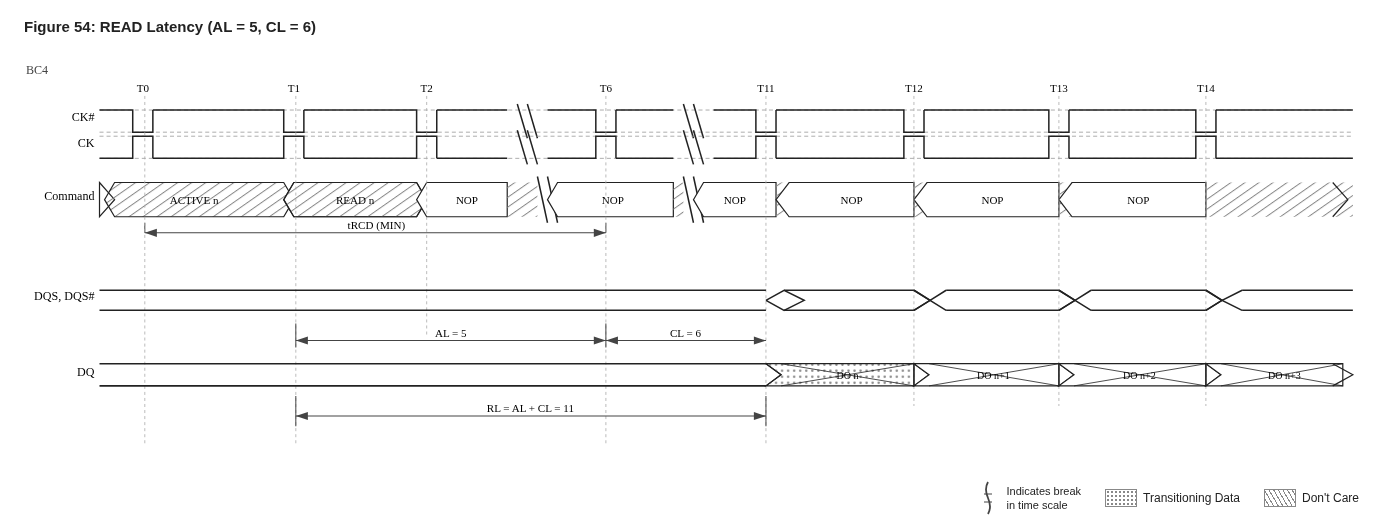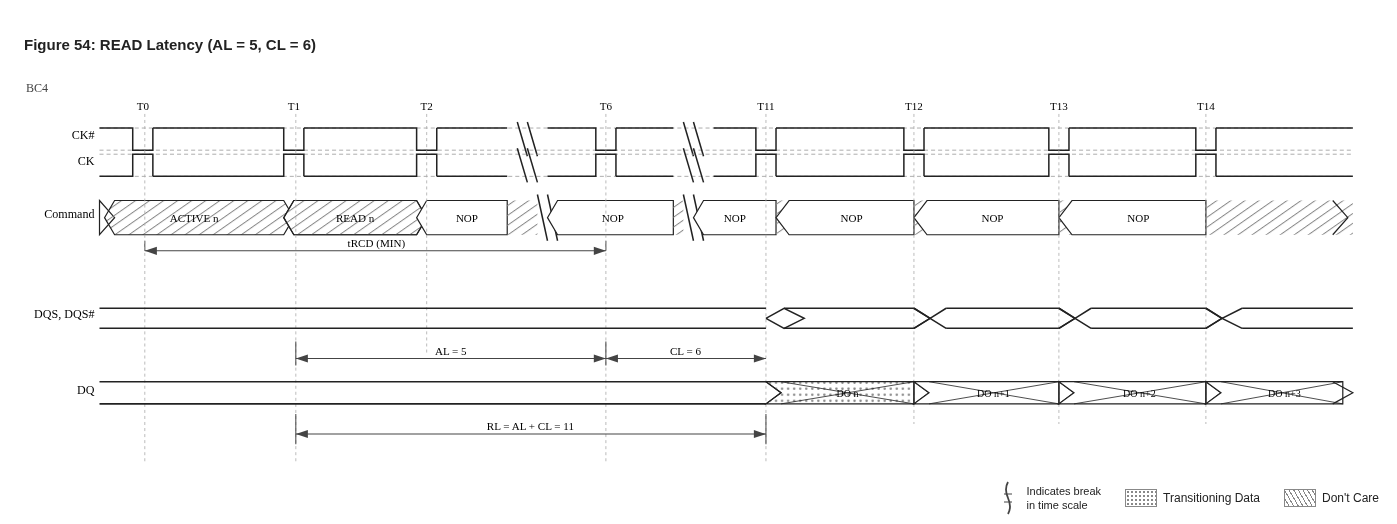--- a/index.html
+++ b/index.html
@@ -11,21 +11,21 @@
       width: 1397px;
       height: 524px;
       overflow: hidden;
     }
 
     .page-container {
       width: 1397px;
       height: 520px;
       background: #fff;
       position: relative;
-      padding: 36px 24px 12px 24px;
+      padding: 18px 24px 12px 24px;
     }
 
     .figure-title {
       font-weight: bold;
       font-size: 15px;
       margin-bottom: 10px;
     }
 
     .diagram-area {
       position: relative;
@@ -35,21 +35,21 @@
     }
 
     svg.timing-diagram {
       width: 100%;
       height: 100%;
     }
 
     .legend-area {
       position: absolute;
       bottom: 4px;
-      right: 18px;
+      right: 38px;
       display: flex;
       align-items: center;
       gap: 24px;
       font-size: 12px;
     }
 
     .legend-item {
       display: flex;
       align-items: center;
       gap: 6px;

